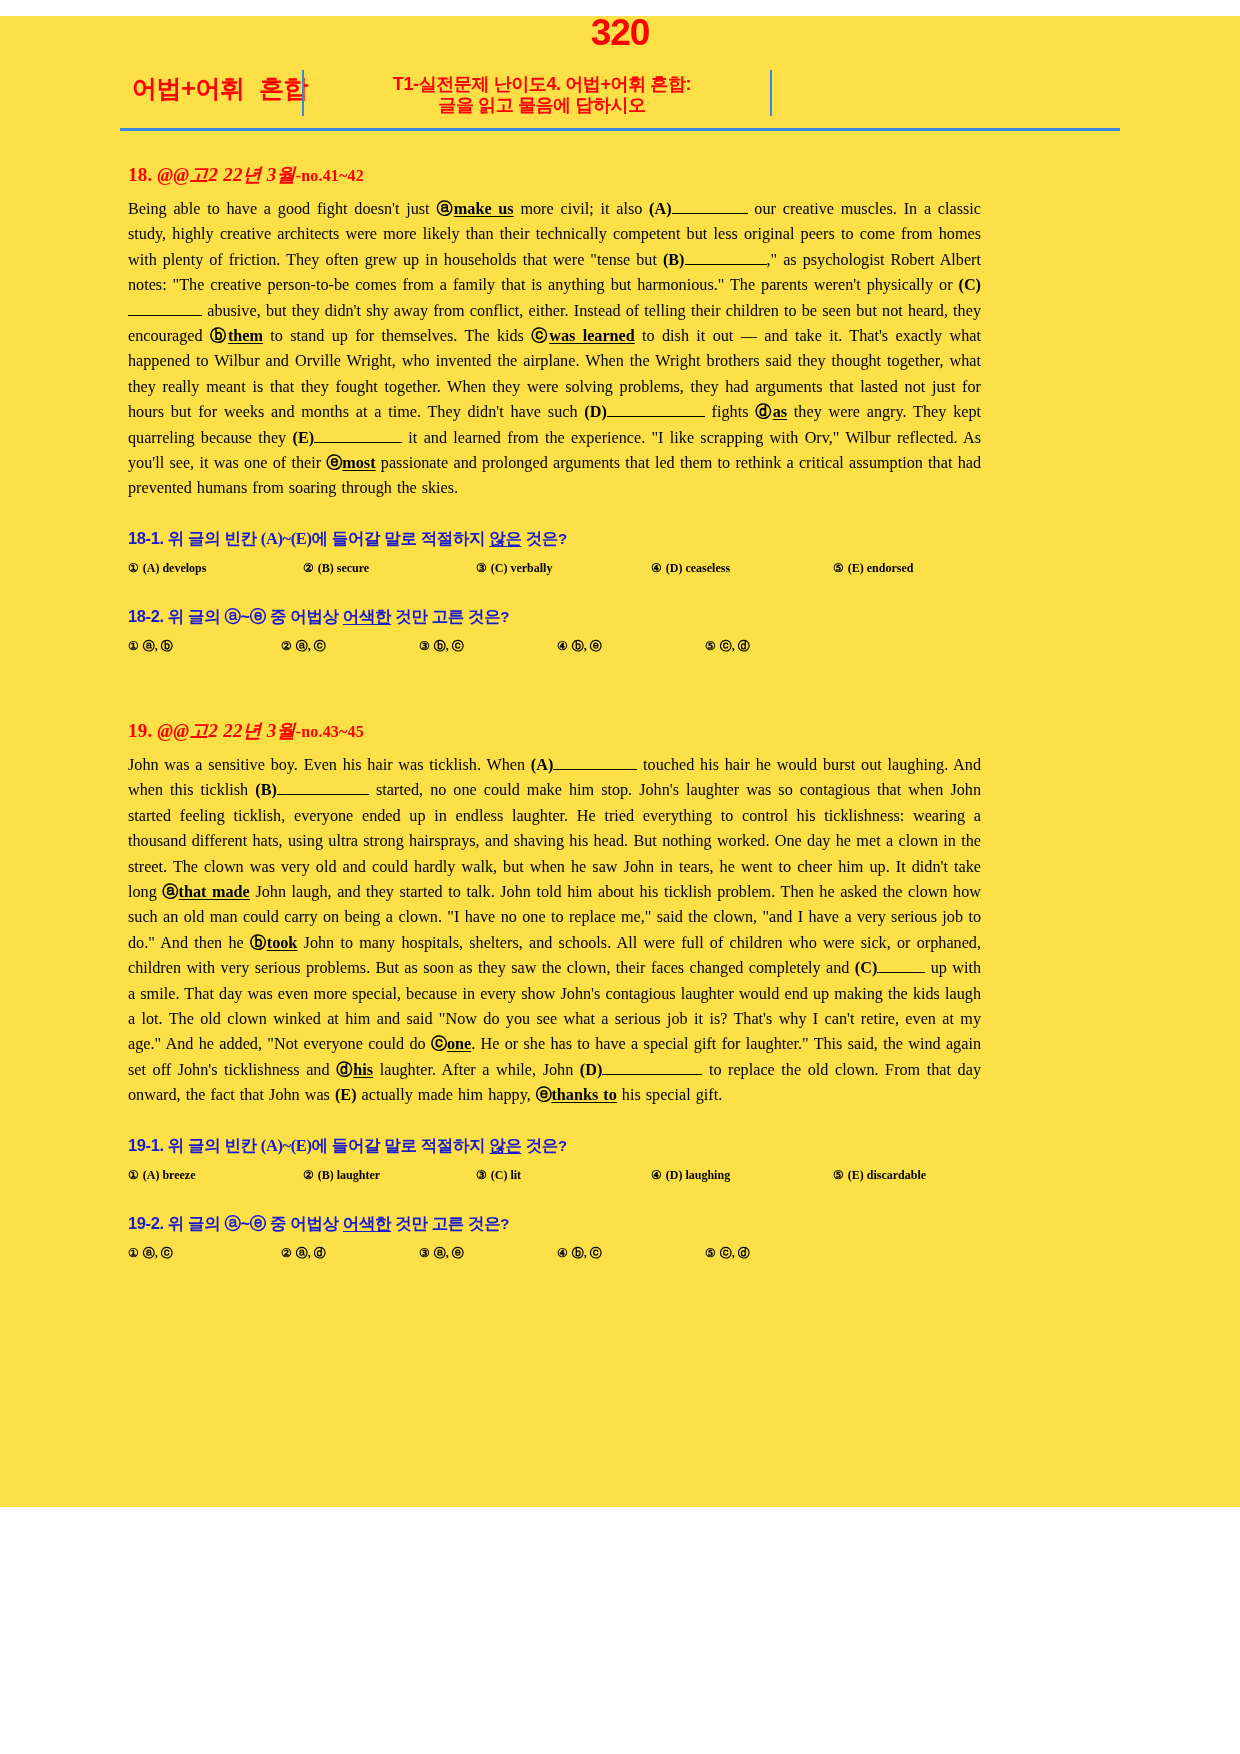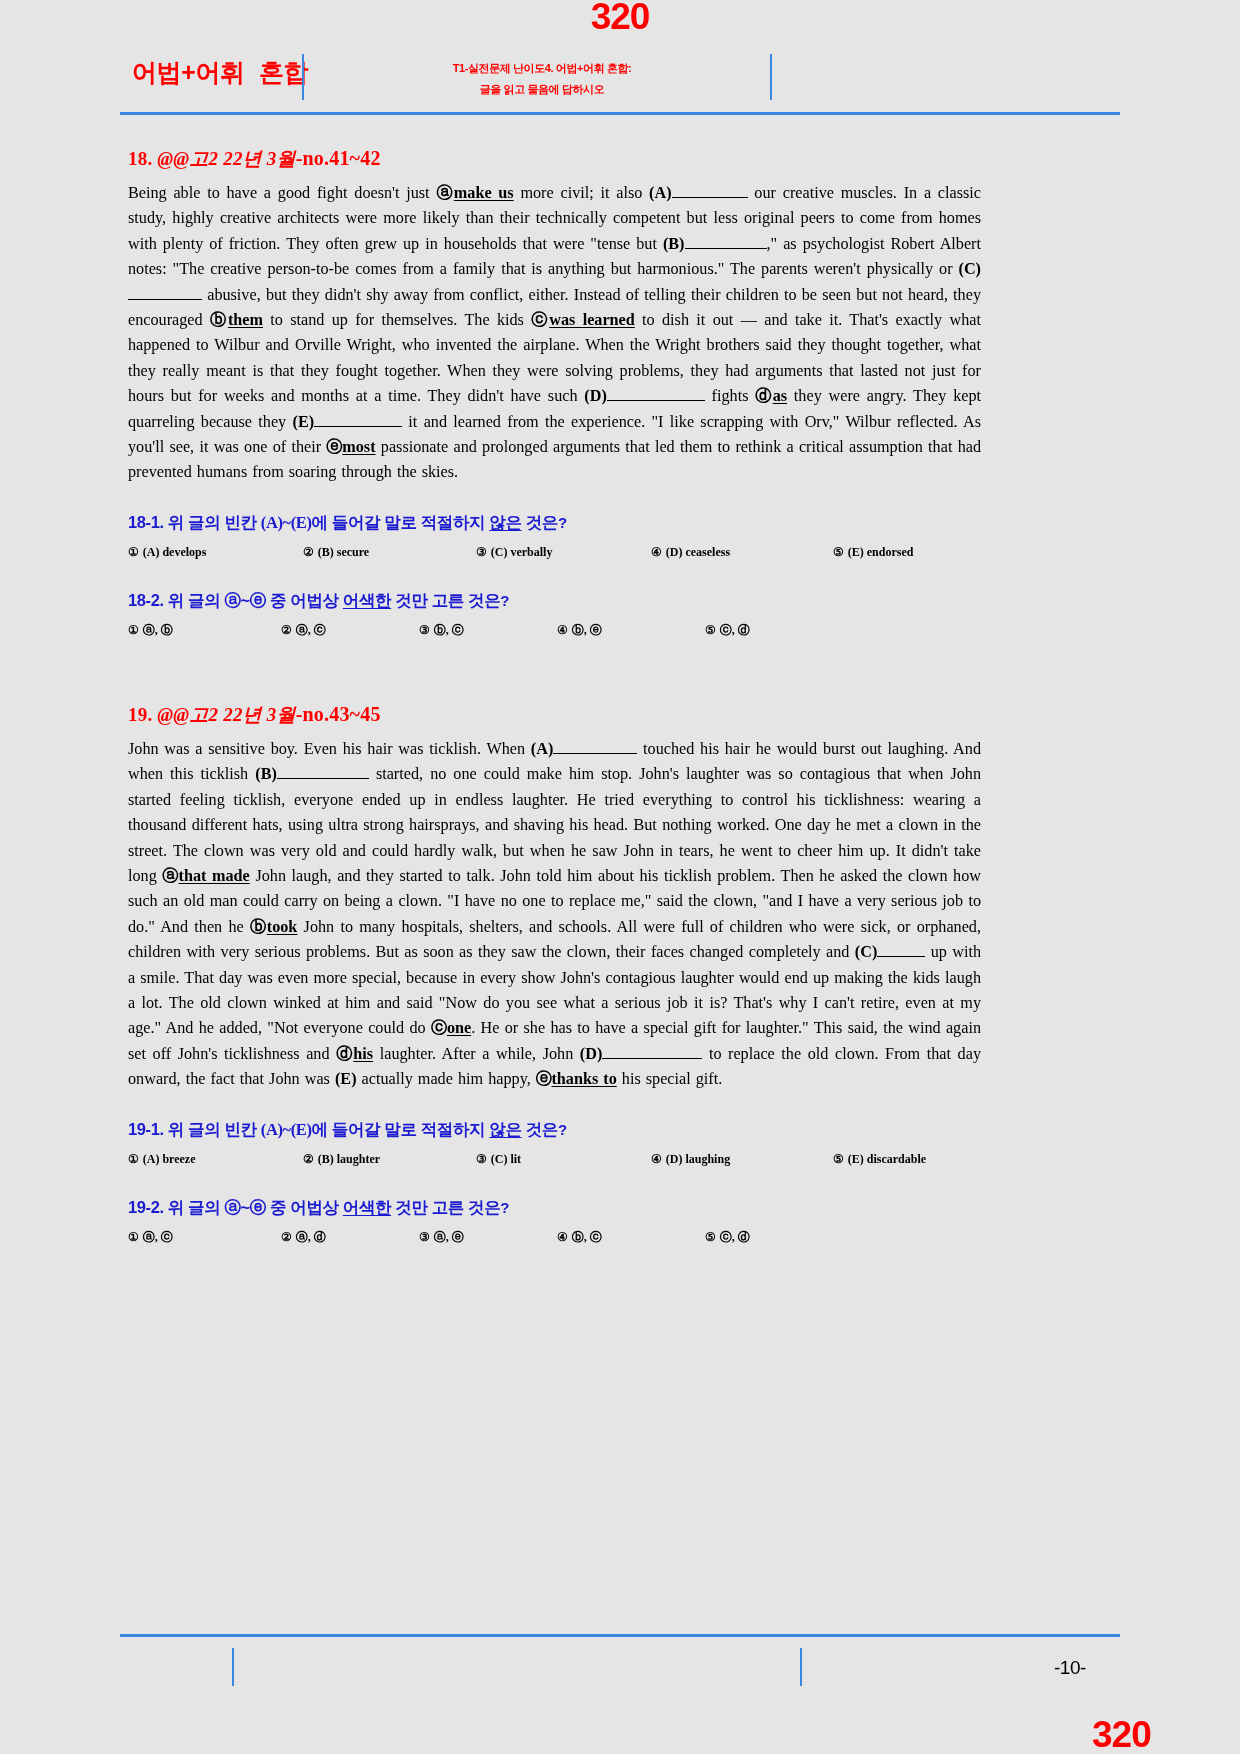--- a/index.html
+++ b/index.html
@@ -3,23 +3,23 @@
 <meta charset="utf-8">
 <style>
   html, body {
     margin: 0;
     padding: 0;
     background: #ffffff;
   }
   .page {
     position: relative;
     width: 1240px;
-    height: 1754px;
-    margin: 0 auto;
-    background: #e5e5e5;
+    height: 1491px;
+    margin: 16px auto;
+    background: #fde047;
     font-family: "Liberation Serif", "DejaVu Serif", serif;
     overflow: hidden;
   }
 
   
   .top-page-number {
     position: absolute;
     top: -4px;
     left: 0;
     width: 1240px;
@@ -61,21 +61,21 @@
   .hdr-divider.right { left: 638px; }
   .header-center {
     position: absolute;
     left: 190px;
     top: 6px;
     width: 440px;
     text-align: center;
     color: #ff0000;
     font-family: "Liberation Sans", sans-serif;
     font-weight: bold;
-    font-size: 11px;
+    font-size: 18px;
     line-height: 21px;
     letter-spacing: -0.4px;
   }
   .rule-top {
     position: absolute;
     left: 120px;
     top: 112px;
     width: 1000px;
     height: 3px;
     background: #3a87e0;
@@ -89,21 +89,21 @@
     width: 853px;
   }
   .q-title {
     color: #ff0000;
     font-weight: bold;
     font-size: 19px;
     letter-spacing: 0.2px;
     margin: 0 0 9px 0;
   }
   .q-title .at { font-style: italic; }
-  .q-title .sm { font-size: 20px; }
+  .q-title .sm { font-size: 16px; }
 
   .passage {
     text-align: justify;
     text-justify: inter-word;
     font-size: 16.2px;
     line-height: 25.4px;
     color: #000000;
     margin: 0;
     word-spacing: 1px;
   }

